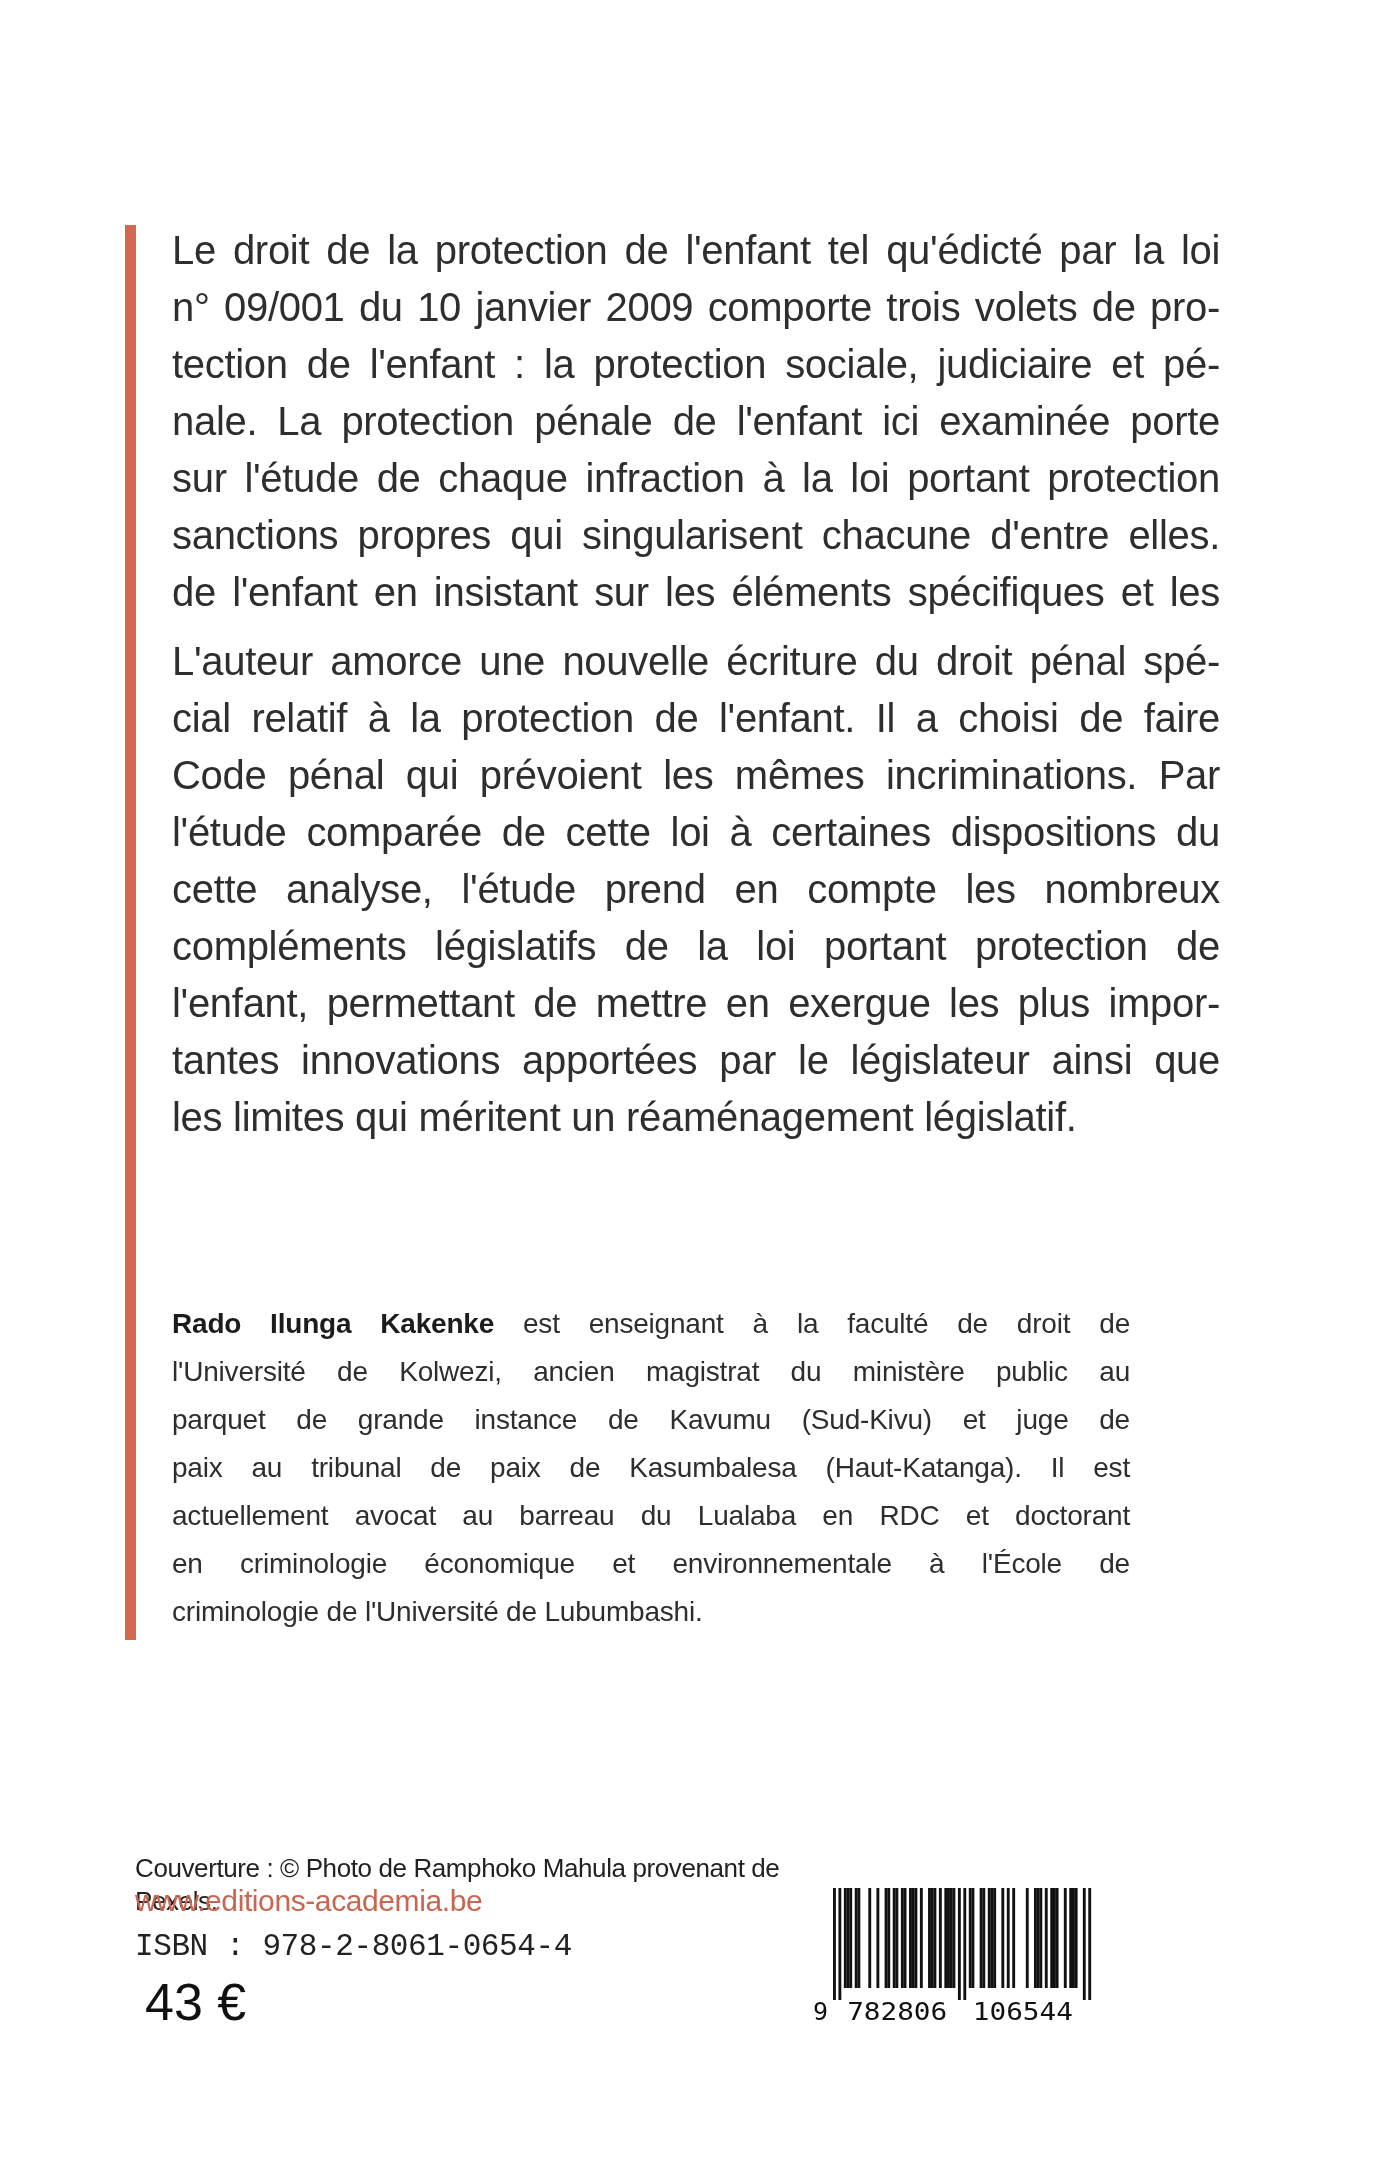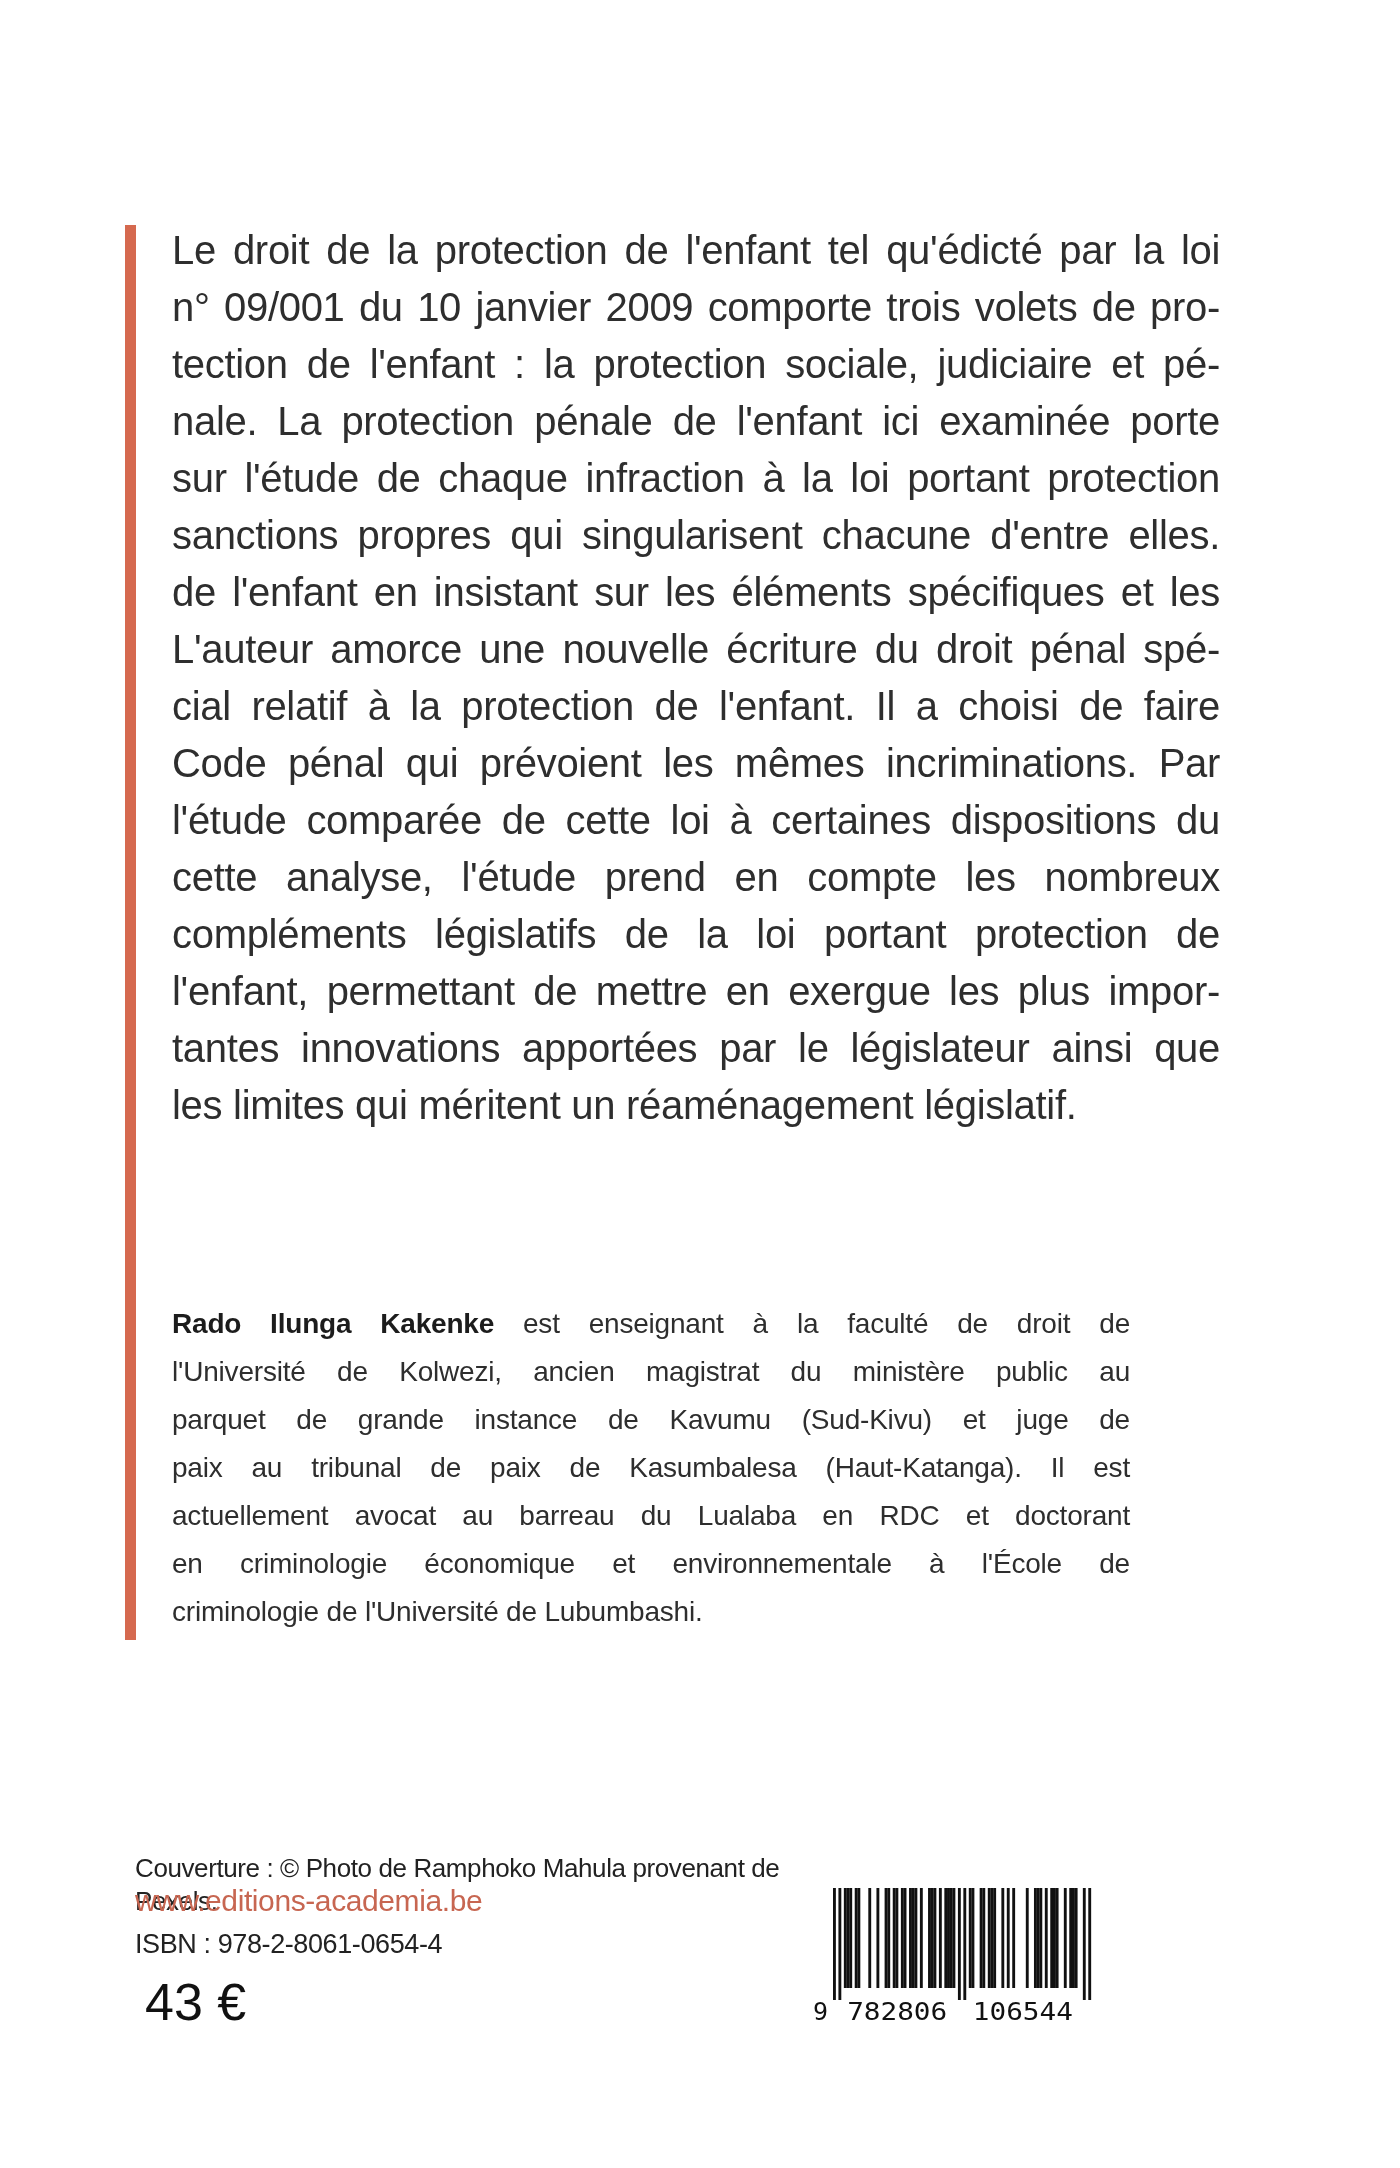--- a/index.html
+++ b/index.html
@@ -22,21 +22,21 @@
     position: absolute;
     left: 172px;
     top: 222px;
     width: 1048px;
     color: #2e2e2e;
     font-size: 40px;
     font-weight: 300;
     line-height: 57px;
     letter-spacing: -0.3px;
   }
-  .synopsis .para + .para { }
+  .synopsis .para + .para { margin-top: 12px; }
   .jline {
     text-align: justify;
     text-align-last: justify;
     white-space: normal;
   }
   .jline.last { text-align-last: left; }
   .bio {
     position: absolute;
     left: 172px;
     top: 1300px;
@@ -66,22 +66,23 @@
     font-size: 30px;
     letter-spacing: -0.4px;
     text-decoration: none;
     cursor: pointer;
   }
   .isbn {
     position: absolute;
     left: 135px;
     top: 1929px;
     color: #222222;
-    font-size: 27px;
+    font-size: 31px;
     letter-spacing: -0.4px;
+    font-family: Liberation Mono, monospace;
   }
   .price {
     position: absolute;
     left: 145px;
     top: 1972px;
     color: #111111;
     font-size: 52px;
     letter-spacing: 0px;
   }
   .barcode {

